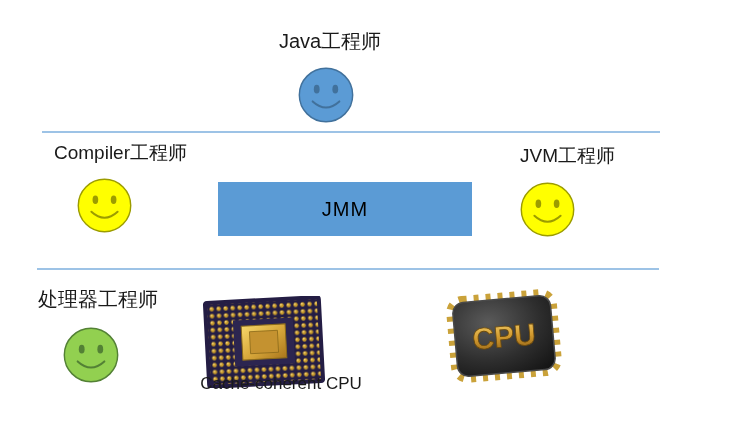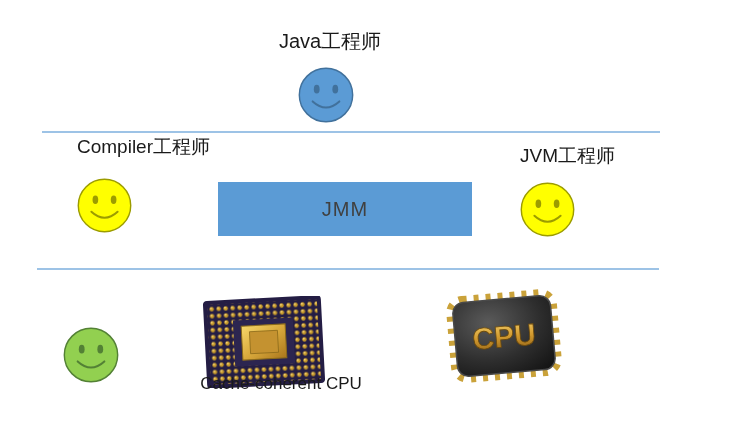--- a/index.html
+++ b/index.html
@@ -23,30 +23,30 @@
   .face { position:absolute; }
   .face svg { width:100%; height:100%; display:block; }
   .face-blue   { --face-fill: var(--c-java-face-fill,#5b9bd5);   --face-line: var(--c-java-face-line,#41719c); }
   .face-yellow { --face-fill: var(--c-yellow-face-fill,#ffff00); --face-line: var(--c-yellow-face-line,#9c9c00); }
   .face-green  { --face-fill: var(--c-green-face-fill,#92d050);  --face-line: var(--c-green-face-line,#538135); }
 
   .jmm-box {
     position:absolute; left:218px; top:182px; width:254px; height:54px;
     background: var(--c-jmm-box,#5b9bd5);
     display:flex; align-items:center; justify-content:center;
-    color:#404040; font-size:20px; letter-spacing:1px;
+    color:#000000; font-size:20px; letter-spacing:1px;
   }
 
   .chip { position:absolute; }
   .chip svg { display:block; }
 
   .pos-java-label      { left:230px; top:28px;  width:200px; }
   .pos-java-face       { left:297px; top:66px;  width:58px; height:58px; }
   .pos-divider-top     { left:42px;  top:131px; width:618px; }
-  .pos-compiler-label  { left:54px;  top:134px;margin-left:23px; }
+  .pos-compiler-label  { left:54px;  top:140px; }
   .pos-compiler-face   { left:76px;  top:177px; width:57px; height:57px; }
   .pos-jvm-label       { left:492px; top:143px;margin-left:28px; }
   .pos-jvm-face        { left:519px; top:181px; width:57px; height:57px; }
   .pos-divider-bottom  { left:37px;  top:268px; width:622px; }
   .pos-processor-label { left:38px;  top:286px; }
   .pos-processor-face  { left:62px;  top:326px; width:58px; height:58px; }
   .pos-chip1           { left:203px; top:296px; }
   .pos-cache-label     { left:178px; top:374px; width:206px; }
   .pos-chip2           { left:436px; top:286px; }
   .pos-noncache-label  { left:418px; top:390px; width:238px; }
@@ -92,20 +92,21 @@
   <div class="label fs19 pos-jvm-label">JVM工程师</div>
 
   <div class="face face-yellow pos-jvm-face">
     <svg viewBox="0 0 100 100">
         <use href="#smiley"></use>
       </svg>
   </div>
 
   <div class="divider pos-divider-bottom"></div>
 
+  <div class="label fs20 pos-processor-label">处理器工程师</div>
 
   <div class="face face-green pos-processor-face">
     <svg viewBox="0 0 100 100">
         <use href="#smiley"></use>
       </svg>
   </div>
 
   <div class="chip pos-chip1">
     <svg viewBox="0 0 122 92" width="122" height="92">
       <defs>

